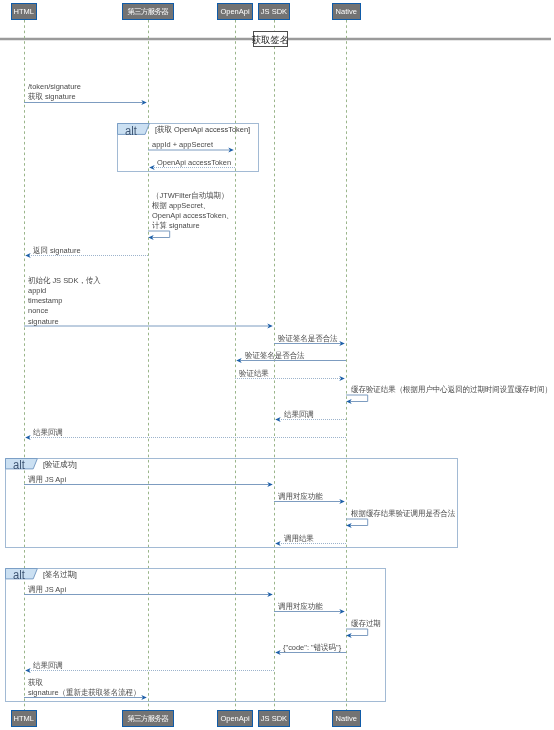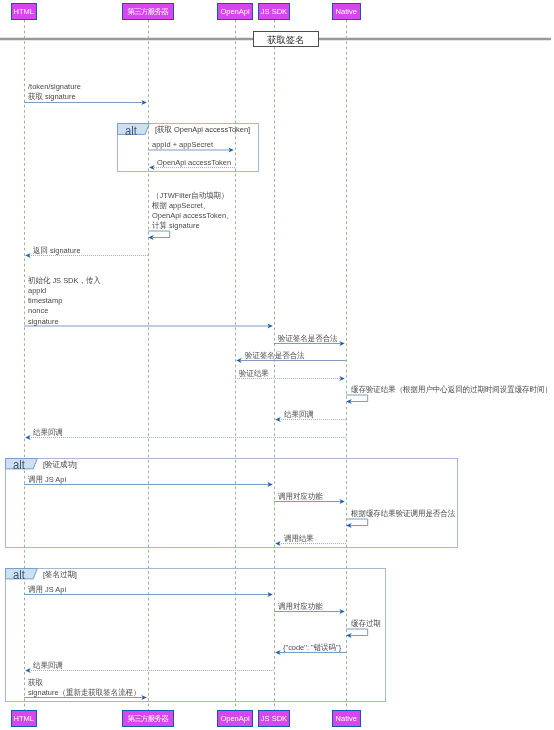--- a/index.html
+++ b/index.html
@@ -11,21 +11,21 @@
 svg#layer{position:absolute;left:0;top:0;}
 
 .lifeline{stroke:#9ab58a;stroke-width:1;stroke-dasharray:2.6 2.7;}
 .solid{stroke:#7d9cc0;stroke-width:1;fill:none;}
 
 .dotted{stroke:#9cb3cc;stroke-width:1;fill:none;stroke-dasharray:1 1;}
 .frag{stroke:#a2bad4;stroke-width:1;fill:none;}
 .fragtab{stroke:#7b9fc6;stroke-width:1;fill:#cbe0f2;}
 .divider{stroke:#9a9a9a;stroke-width:2.4;}
 .ahead{fill:#1c5fa8;}
-.pbox{position:absolute;background:#d946ef;border:1px solid #0f5ba8;
+.pbox{position:absolute;background:#737373;border:1px solid #0f5ba8;
  box-sizing:border-box;display:flex;align-items:center;justify-content:center;}
 .pbox span{color:#ffffff;font-size:7.5px;line-height:8px;white-space:nowrap;opacity:0.999;}
 .pbox span.cjk{letter-spacing:-0.75px;text-indent:-0.4px;}
 .msg{position:absolute;color:#484848;font-size:8px;line-height:10.1px;white-space:pre;
  transform-origin:0 0;transform:scaleX(0.93);opacity:0.999;}
 .guard{position:absolute;color:#3a3a3a;font-size:8px;line-height:10.2px;white-space:nowrap;
  transform-origin:0 0;transform:scaleX(0.93);opacity:0.999;}
 .alttag{position:absolute;color:#3f5674;font-size:12px;line-height:10.2px;white-space:nowrap;
  transform-origin:0 0;transform:scaleX(0.93);opacity:0.999;}
 .titlebox{position:absolute;background:#ffffff;border:1.4px solid #4d4d4d;box-sizing:border-box;
@@ -171,21 +171,21 @@
     </div>
 <div class="pbox" style="left:217.4px;top:710px;width:35.2px;height:17px;">
       <span>OpenApi</span>
     </div>
 <div class="pbox" style="left:258.2px;top:710px;width:31.5px;height:17px;">
       <span>JS SDK</span>
     </div>
 <div class="pbox" style="left:332px;top:710px;width:28.5px;height:17px;">
       <span>Native</span>
     </div>
-<div class="titlebox" style="left:252.8px;top:31px;width:66px;height:16px;">
+<div class="titlebox" style="left:252.8px;top:31px;width:35px;height:16px;">
       <span>获取签名</span>
     </div>
 <div class="alttag" style="left:125.3px;top:125.6px;">alt</div>
 <div class="guard" style="left:155.4px;top:124.7px;">[获取 OpenApi accessToken]</div>
 <div class="alttag" style="left:13.3px;top:459.6px;">alt</div>
 <div class="guard" style="left:43.3px;top:459.8px;">[验证成功]</div>
 <div class="alttag" style="left:13.3px;top:569.6px;">alt</div>
 <div class="guard" style="left:43.3px;top:569.8px;">[签名过期]</div>
 <div class="msg" style="left:27.6px;top:82.0px;">/token/signature
 获取 signature</div>

